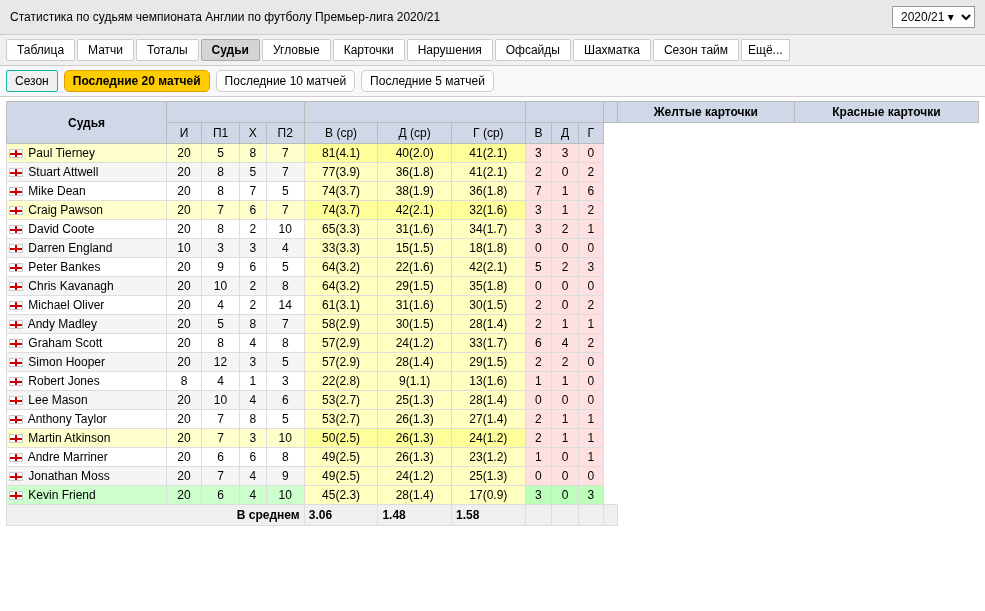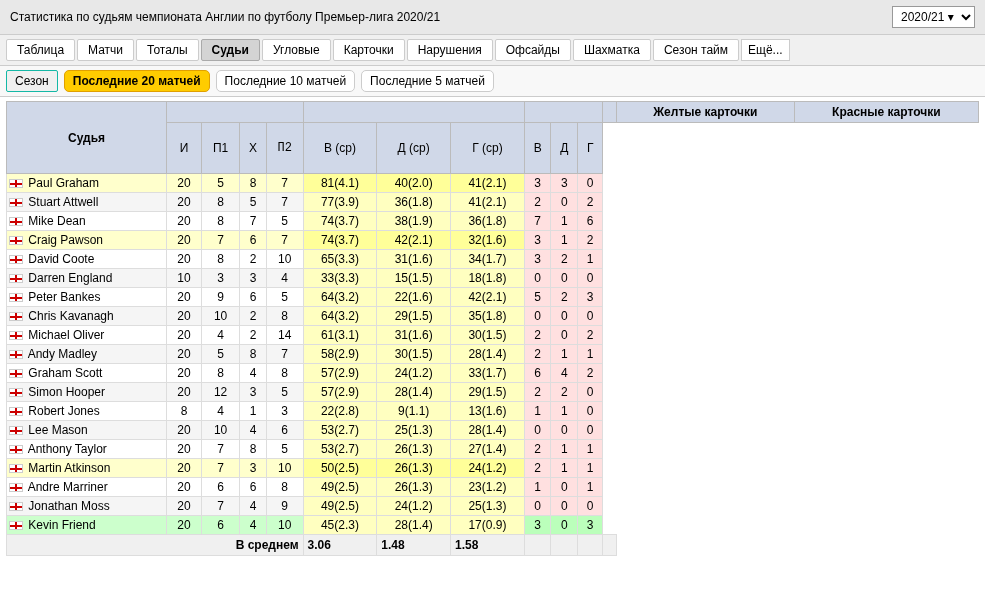--- a/index.html
+++ b/index.html
@@ -201,32 +201,32 @@
         <th colspan="3" style="background:#d0d8e8;"></th>
         <th colspan="3" style="background:#d0d8e8;"></th>
       <th colspan="4" style="background: rgb(208, 216, 232); text-align: center; border: 1px solid rgb(187, 187, 187);"></th>
           <th colspan="3" style="background: rgb(208, 216, 232); text-align: center; border: 1px solid rgb(187, 187, 187);">Желтые карточки</th>
           <th colspan="3" style="background: rgb(208, 216, 232); text-align: center; border: 1px solid rgb(187, 187, 187);">Красные карточки</th>
         </tr>
       <tr class="col-headers" id="col-headers-row">
           <th style="background: rgb(208, 216, 232); border: 1px solid rgb(187, 187, 187); text-align: center; padding: 3px 4px;">И</th>
           <th style="background: rgb(208, 216, 232); border: 1px solid rgb(187, 187, 187); text-align: center; padding: 3px 4px;">П1</th>
           <th style="background: rgb(208, 216, 232); border: 1px solid rgb(187, 187, 187); text-align: center; padding: 3px 4px;">Х</th>
-          <th style="background: rgb(208, 216, 232); border: 1px solid rgb(187, 187, 187); text-align: center; padding: 18px 4px; font-family: Liberation Mono, monospace;">П2</th>
+          <th style="background: rgb(208, 216, 232); border: 1px solid rgb(187, 187, 187); text-align: center; padding: 3px 4px;">П2</th>
           <th style="background: rgb(208, 216, 232); border: 1px solid rgb(187, 187, 187); text-align: center; padding: 3px 4px;">В (ср)</th>
           <th style="background: rgb(208, 216, 232); border: 1px solid rgb(187, 187, 187); text-align: center; padding: 3px 4px;">Д (ср)</th>
           <th style="background: rgb(208, 216, 232); border: 1px solid rgb(187, 187, 187); text-align: center; padding: 3px 4px;">Г (ср)</th>
           <th style="background: rgb(208, 216, 232); border: 1px solid rgb(187, 187, 187); text-align: center; padding: 3px 4px;">В</th>
           <th style="background: rgb(208, 216, 232); border: 1px solid rgb(187, 187, 187); text-align: center; padding: 3px 4px;">Д</th>
           <th style="background: rgb(208, 216, 232); border: 1px solid rgb(187, 187, 187); text-align: center; padding: 3px 4px;">Г</th>
         </tr>
     </thead>
     <tbody id="table-body">
         <tr class="row-yellow">
-          <td class="name-cell"><span class="flag flag-eng"></span><span> Paul Graham</span></td>
+          <td class="name-cell"><span class="flag flag-eng"></span><span> Paul Tierney</span></td>
           <td>20</td>
           <td>5</td>
           <td>8</td>
           <td>7</td>
           <td style="background: rgb(255, 255, 153);">81(4.1)</td>
           <td style="background: rgb(255, 255, 153);">40(2.0)</td>
           <td style="background: rgb(255, 255, 153);">41(2.1)</td>
           <td style="background: rgb(255, 224, 224);">3</td>
           <td style="background: rgb(255, 224, 224);">3</td>
           <td style="background: rgb(255, 224, 224);">0</td>

